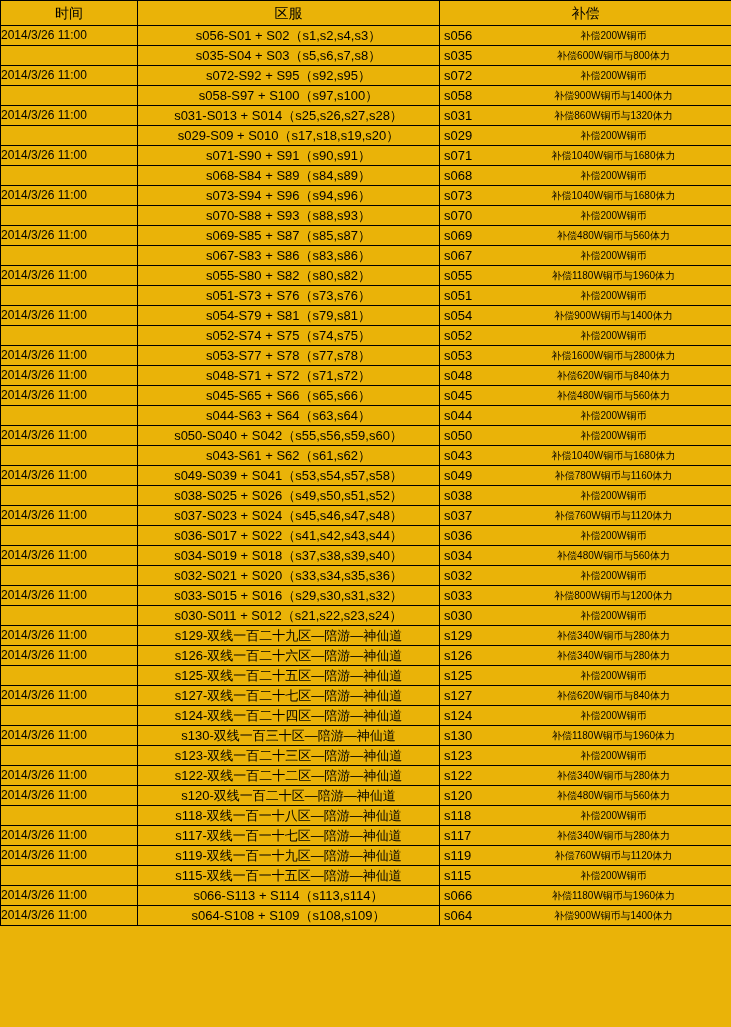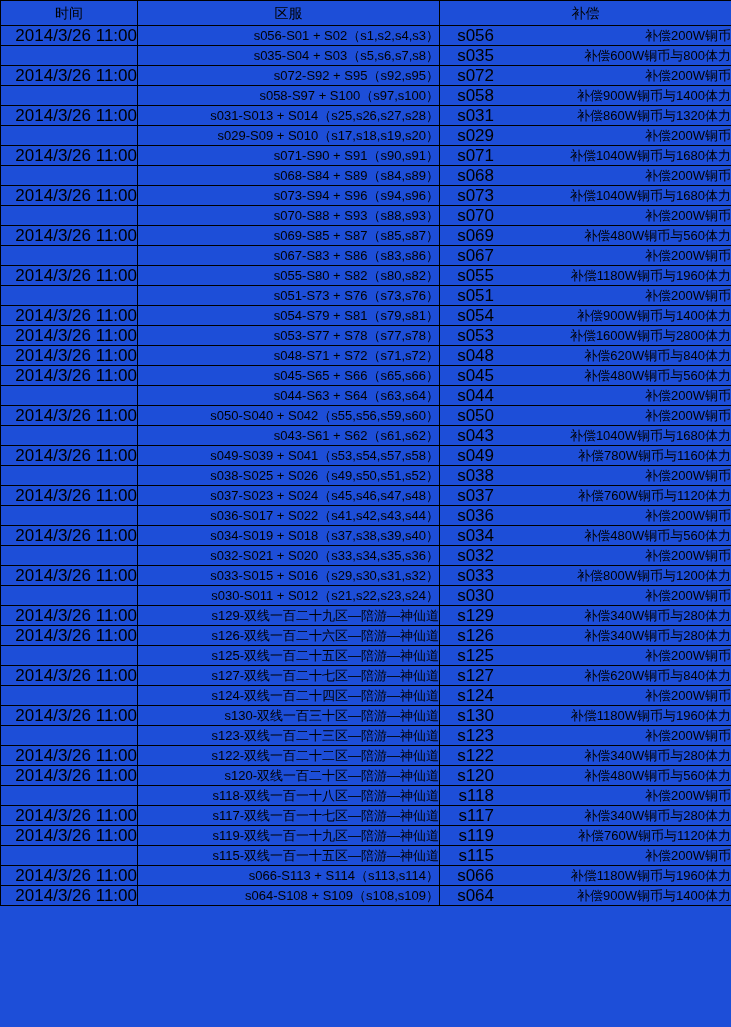--- a/index.html
+++ b/index.html
@@ -10,21 +10,21 @@
   body {
     font-family: "Liberation Sans", sans-serif;
     color: #000000;
   }
   #page {
     width: 731px;
     height: 1027px;
     position: relative;
     box-sizing: border-box;
     overflow: hidden;
-    background: #1d4ed8;
+    background: #eab308;
   }
   table.merge-table {
     border-collapse: collapse;
     table-layout: fixed;
     width: 731px;
     font-size: 13px;
   }
   table.merge-table col.c-time { width: 137px; }
   table.merge-table col.c-zone { width: 302px; }
   table.merge-table col.c-comp { width: 292px; }
@@ -40,48 +40,48 @@
     white-space: nowrap;
   }
   table.merge-table th {
     text-align: center;
     font-weight: normal;
     font-size: 14px;
     height: 24px;
     line-height: 24px;
   }
   td.time-cell {
-    text-align: right;
-    font-size: 17px;
+    text-align: left;
+    font-size: 12px;
     letter-spacing: 0px;
   }
   td.zone-cell {
-    text-align: right;
+    text-align: center;
     padding-left: 4px;
     font-size: 13px;
   }
   td.comp-cell {
     padding: 0;
   }
   .comp-inner {
     display: flex;
     align-items: center;
   }
   .comp-id {
     width: 54px;
     flex: 0 0 54px;
-    text-align: right;
+    text-align: left;
     padding-left: 4px;
     box-sizing: border-box;
-    font-size: 17px;
+    font-size: 13px;
   }
   .comp-text {
     flex: 1 1 auto;
-    text-align: right;
-    font-size: 13px;
+    text-align: center;
+    font-size: 10px;
     padding-left: 2px;
   }
 </style>
 </head>
 <body>
 
 <div id="page">
   <table class="merge-table">
     <colgroup>
       <col class="c-time">
@@ -240,20 +240,30 @@
           <td class="time-cell">2014/3/26 11:00</td>
           <td class="zone-cell">s054-S79 + S81（s79,s81）</td>
           <td class="comp-cell">
             <div class="comp-inner">
               <span class="comp-id">s054</span>
               <span class="comp-text">补偿900W铜币与1400体力</span>
             </div>
           </td>
         </tr>
         <tr>
+          <td class="time-cell"></td>
+          <td class="zone-cell">s052-S74 + S75（s74,s75）</td>
+          <td class="comp-cell">
+            <div class="comp-inner">
+              <span class="comp-id">s052</span>
+              <span class="comp-text">补偿200W铜币</span>
+            </div>
+          </td>
+        </tr>
+        <tr>
           <td class="time-cell">2014/3/26 11:00</td>
           <td class="zone-cell">s053-S77 + S78（s77,s78）</td>
           <td class="comp-cell">
             <div class="comp-inner">
               <span class="comp-id">s053</span>
               <span class="comp-text">补偿1600W铜币与2800体力</span>
             </div>
           </td>
         </tr>
         <tr>

